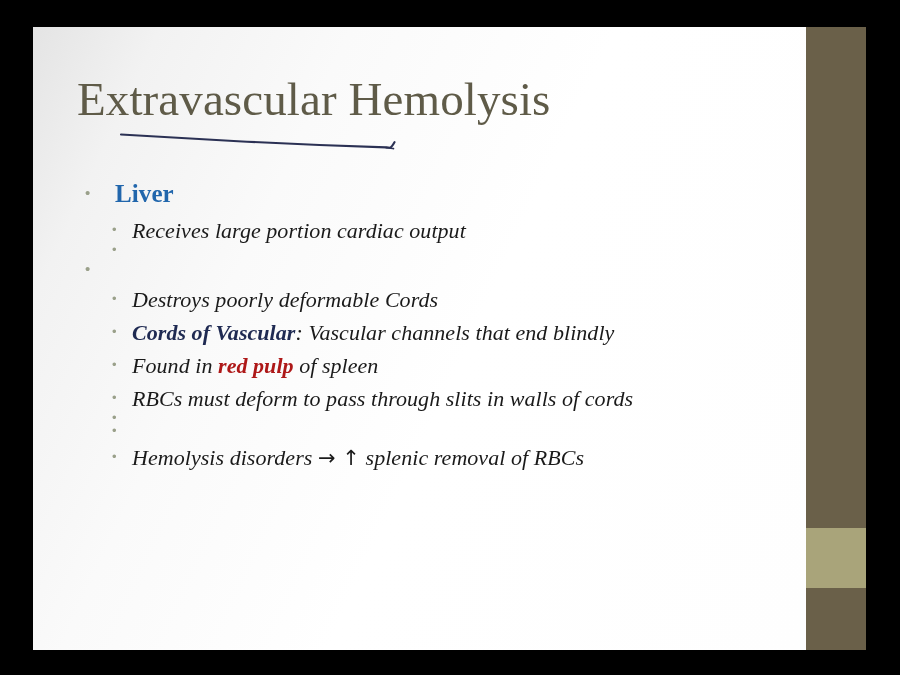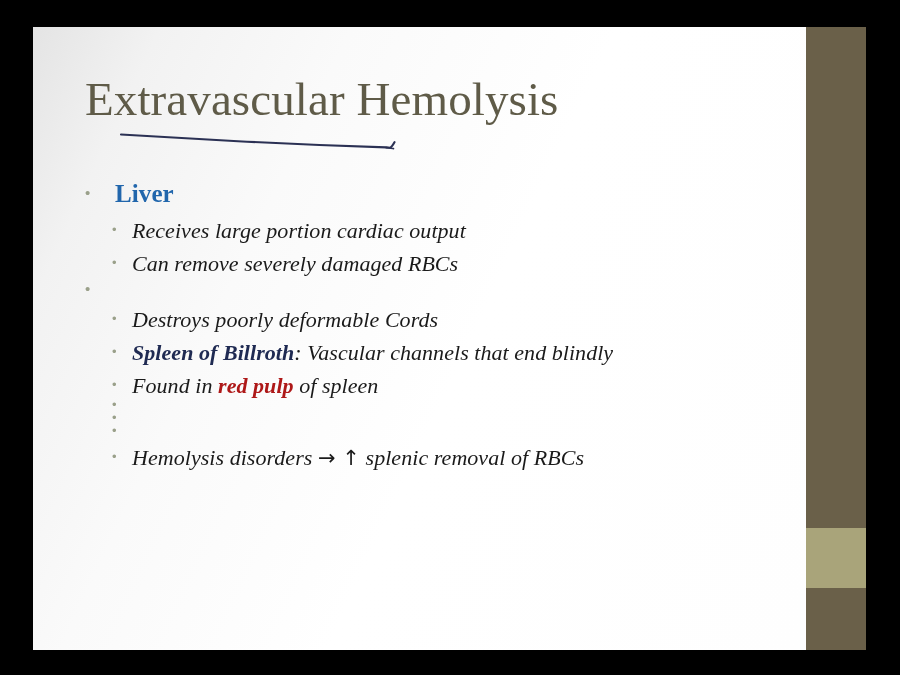--- a/index.html
+++ b/index.html
@@ -48,21 +48,21 @@
     left: 773px;
     width: 60px;
   }
   #deco-top    { top: 0px;   height: 501px; }
   #deco-mid    { top: 501px; height: 60px;  }
   #deco-bottom { top: 561px; height: 62px;  }
 
   
   #title-block {
     position: absolute;
-    left: 52px;
+    left: 44px;
     top: 48px;
     width: 700px;
   }
   #slide-title {
     margin: 0;
     font-family: "Liberation Serif", "DejaVu Serif", serif;
     font-size: 47px;
     line-height: 1.06;
     font-weight: 400;
     letter-spacing: 0.1px;
@@ -184,44 +184,44 @@
         <span class="btext em-blue" style="color: rgb(33, 102, 172);">Liver</span>
       </div>
 
       <div class="bullet-row lvl2" id="row-liver-1">
         <span class="marker">•</span>
         <span class="btext">Receives large portion cardiac output</span>
       </div>
 
       <div class="bullet-row lvl2" id="row-liver-2">
         <span class="marker">•</span>
-        <span class="btext">Can remove severely damaged RBCs</span>
       </div>
 
       <div class="bullet-row lvl1" id="row-spleen">
         <span class="marker">•</span>
       </div>
 
       <div class="bullet-row lvl2" id="row-spleen-1">
         <span class="marker">•</span>
         <span class="btext">Destroys poorly deformable Cords</span>
       </div>
 
       <div class="bullet-row lvl2" id="row-spleen-2">
         <span class="marker">•</span>
-        <span class="btext"><span class="em-navy">Spleen of Billroth</span><span>: Vascular channels that end blindly</span></span>
+        <span class="btext"><span class="em-navy">Cords of Vascular</span><span>: Vascular channels that end blindly</span></span>
       </div>
 
       <div class="bullet-row lvl2" id="row-spleen-3">
         <span class="marker">•</span>
         <span class="btext"><span>Found in </span><span class="em-red">red pulp</span><span> of spleen</span></span>
       </div>
 
       <div class="bullet-row lvl2" id="row-spleen-4">
         <span class="marker">•</span>
+        <span class="btext">RBCs must deform to pass through slits in walls of cords</span>
       </div>
 
       <div class="bullet-row lvl2" id="row-spleen-5">
         <span class="marker">•</span>
       </div>
 
       <div class="bullet-row lvl2" id="row-spleen-6">
         <span class="marker">•</span>
       </div>
 

